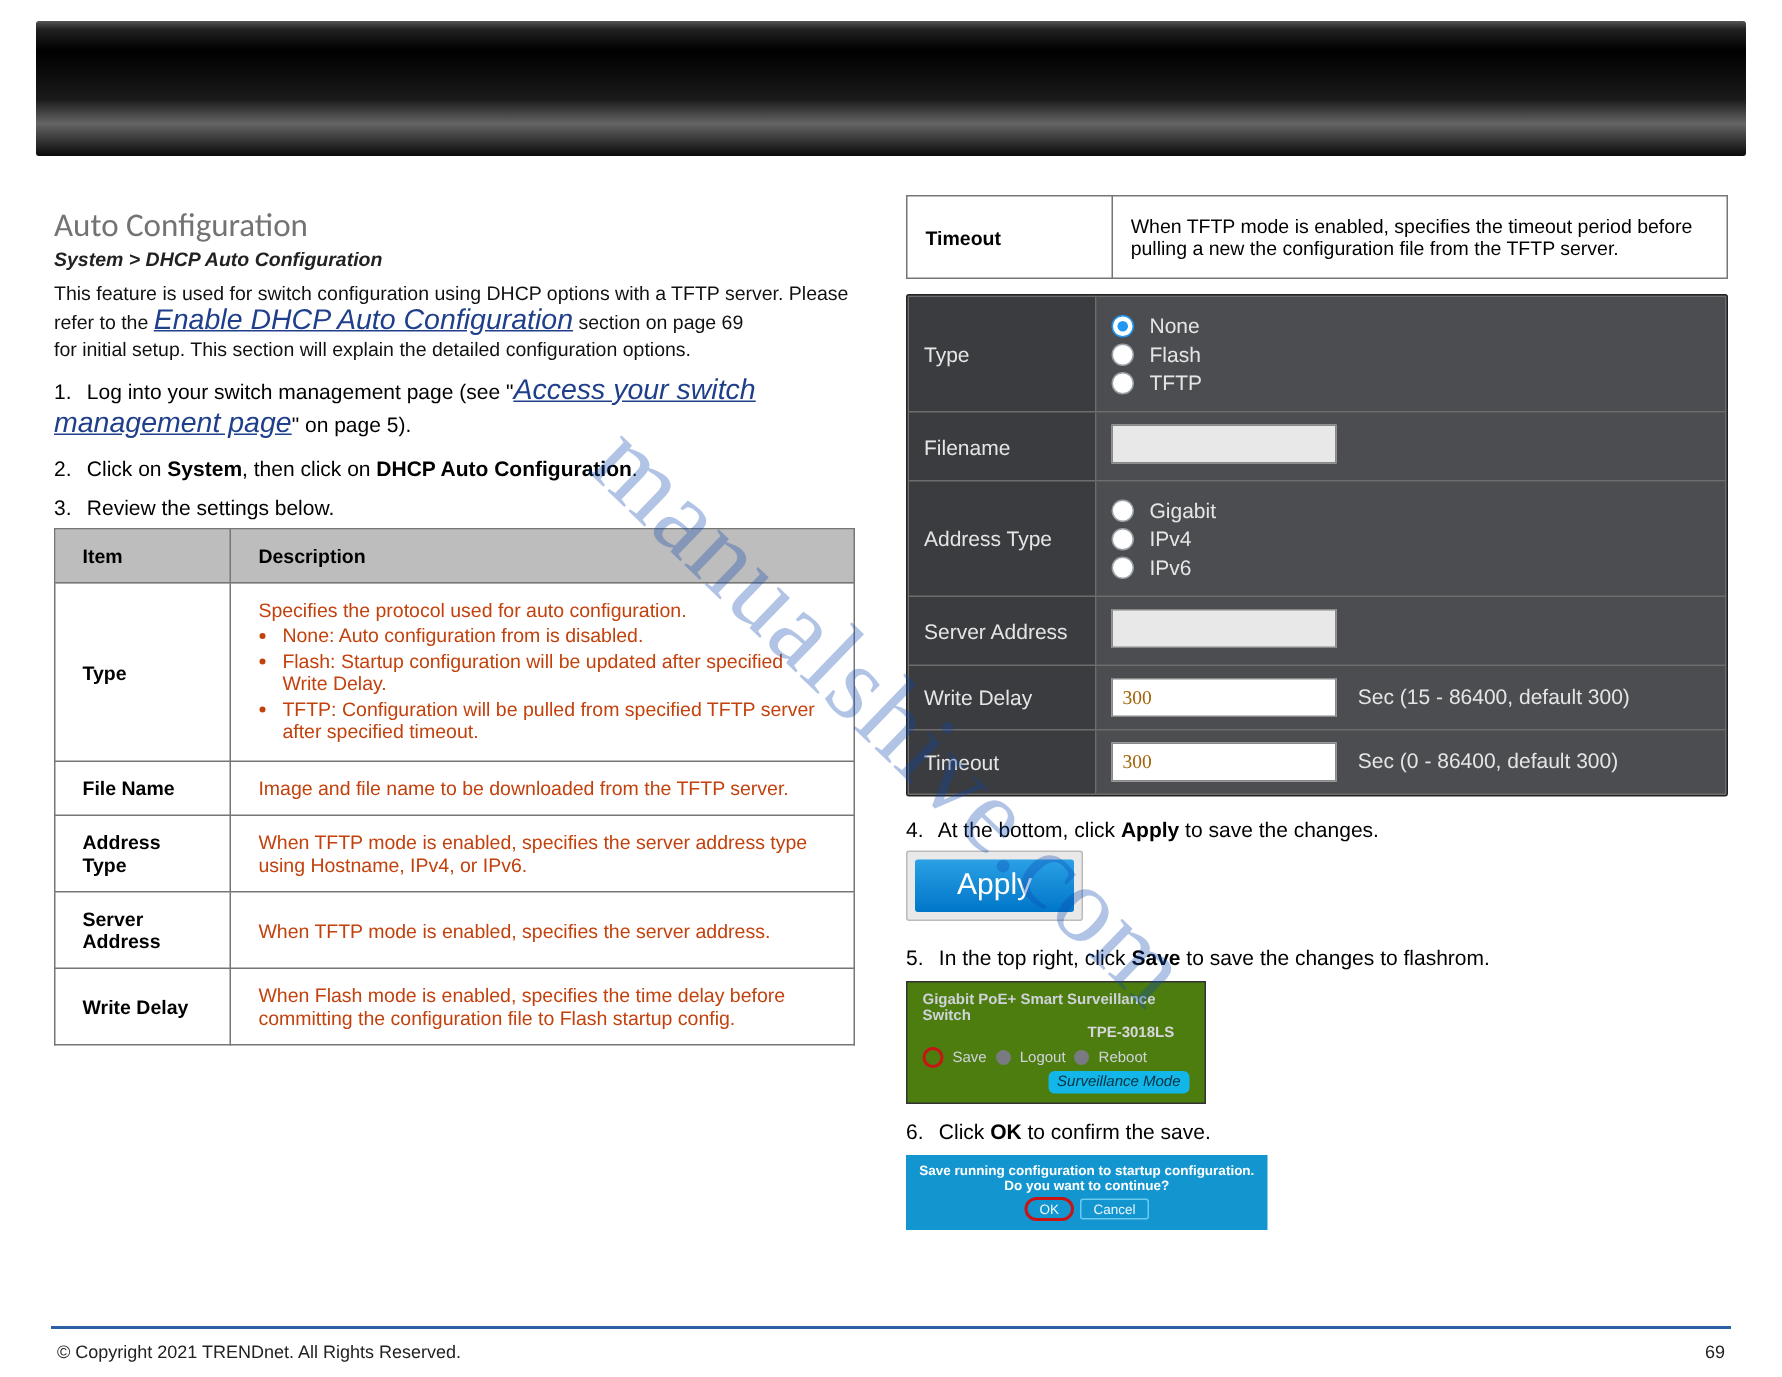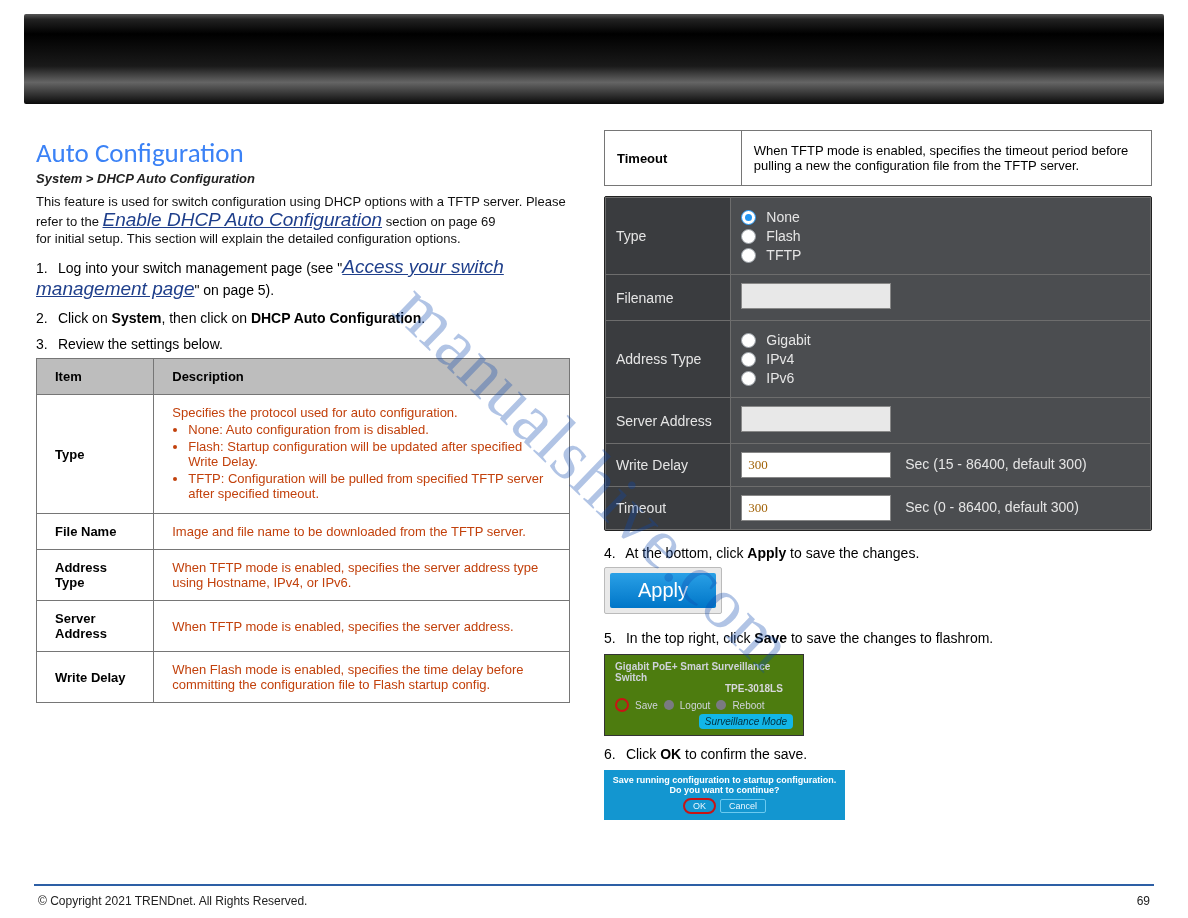--- a/index.html
+++ b/index.html
@@ -2,21 +2,21 @@
 <html><head>
 <meta charset="utf-8">
 <style>
 *{box-sizing:border-box;margin:0;padding:0;}
 body{font-family:Arial,Helvetica,sans-serif;background:#fff;width:1188px;height:918px;position:relative;color:#000;overflow:hidden;}
 .header-band{position:absolute;top:14px;left:24px;right:24px;height:90px;background:linear-gradient(180deg,#555 0%,#222 6%,#000 22%,#1a1a1a 58%,#656565 76%,#0a0a0a 100%);border-radius:2px;}
 .content{position:absolute;top:130px;left:24px;right:24px;bottom:40px;display:flex;}
 .col{width:50%;padding:0 12px;}
 .col-left{padding-right:24px;}
 .col-right{padding-left:10px;}
-.section-title{font-family:Calibri,Arial,sans-serif;font-size:27px;color:#3b82f6;font-weight:400;margin:6px 0 2px 0;}
+.section-title{font-family:Calibri,Arial,sans-serif;font-size:22px;color:#737373;font-weight:400;margin:6px 0 2px 0;}
 .crumbs{font-weight:700;font-style:italic;font-size:13px;color:#222;margin-bottom:8px;}
 .linky{color:#1f3f8b;font-style:italic;text-decoration:underline;font-size:19px;text-align:center;}
 .para{font-size:13px;color:#111;margin:4px 0;}
 .numstep{font-size:14px;margin:10px 0 6px 0;}
 .numstep .n{display:inline-block;width:18px;}
 .numstep .b{font-weight:700;}
 
 .left-tbl{border-collapse:collapse;width:100%;margin-top:6px;}
 .left-tbl th,.left-tbl td{border:1px solid #767676;font-size:13px;vertical-align:middle;padding:10px 18px;}
 .left-tbl th{background:#bdbdbd;color:#000;font-weight:700;text-align:left;}

